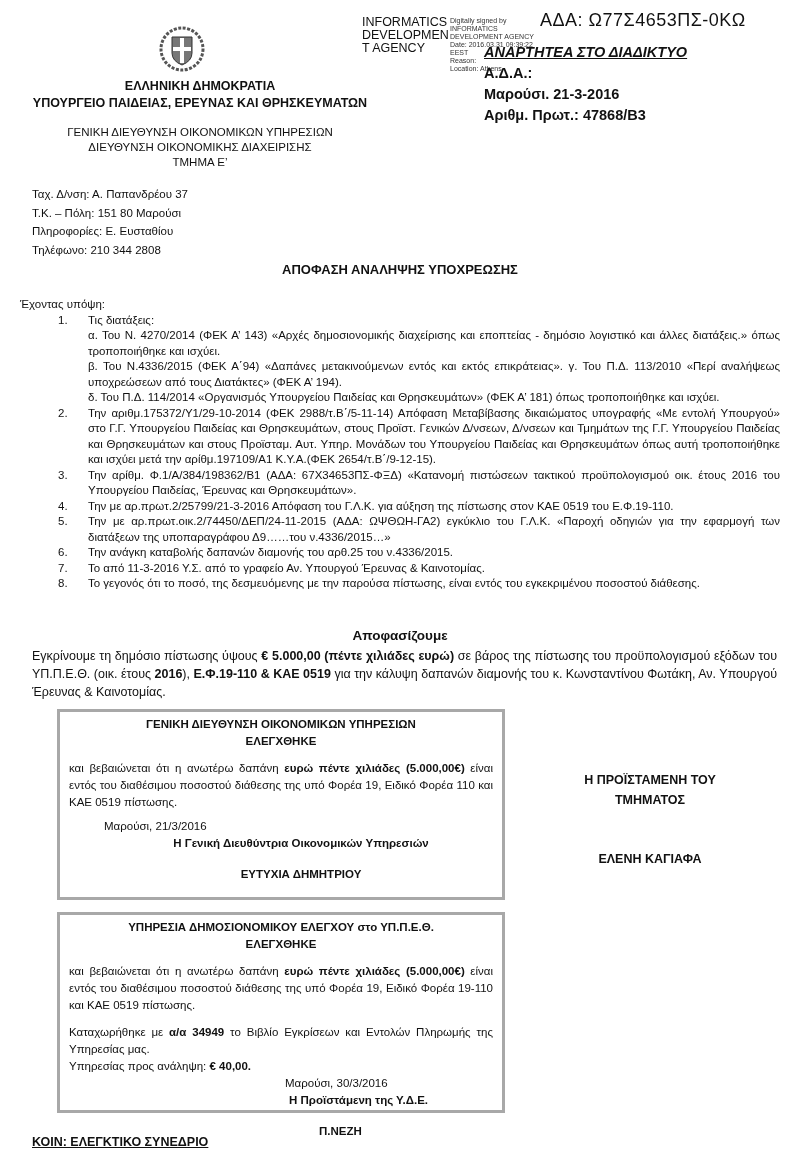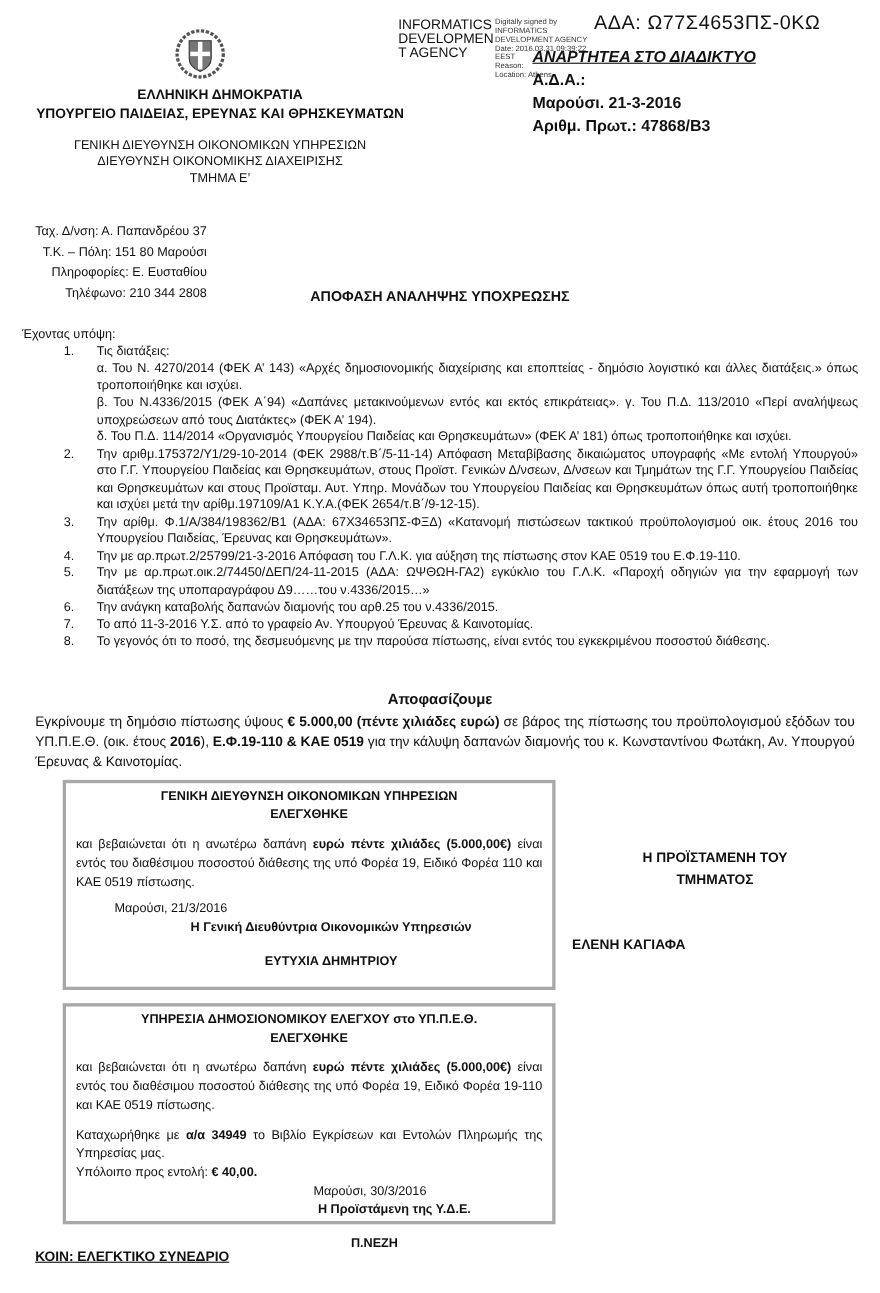--- a/index.html
+++ b/index.html
@@ -9,37 +9,37 @@
   .ada-top { left:540px; top:10px; font-size:18px; letter-spacing:0.5px; }
   .sig-agency { left:362px; top:16px; font-size:12.5px; line-height:13px; }
   .sig-agency div { white-space:nowrap; }
   .sig-details { left:450px; top:17px; font-size:7px; line-height:8px; color:#333; }
   .sig-details div { white-space:nowrap; }
   .right-head { left:484px; top:42px; font-weight:bold; font-size:14.5px; line-height:21px; }
   .right-head .u { text-decoration:underline;font-style:italic; }
   .emblem { left:158px; top:25px; width:48px; height:48px; }
   .ministry { left:0; width:400px; top:78px; text-align:center; font-weight:bold; font-size:12.5px; line-height:17px; }
   .dept { left:0; width:400px; top:125px; text-align:center; font-size:11.5px; line-height:15px; }
-  .addr { left:32px; top:202px; font-size:11.5px; line-height:18.5px;text-align:right; }
+  .addr { left:32px; top:185px; font-size:11.5px; line-height:18.5px; }
   .title { left:0; width:800px; top:262px; text-align:center; font-weight:bold; font-size:13px; }
   .body { left:20px; width:760px; top:297px; font-size:11.5px; line-height:15.5px; }
   .body p { margin:0; }
   .li { position:relative; padding-left:68px; text-align:justify; }
   .li .n { position:absolute; left:38px; top:0; }
   .sub { padding-left:68px; text-align:justify; }
   .decide-title { left:0; width:800px; top:628px; text-align:center; font-weight:bold; font-size:13.5px; }
   .decide { left:32px; width:745px; top:647px; font-size:12.5px; line-height:18px; text-align:justify; }
   .box { left:57px; width:442px; border:3px solid #a8a8a8; background:#fff; font-size:11.5px; line-height:17px; }
   .box1 { top:709px; height:185px; }
   .box2 { top:912px; height:195px; }
   .box .inner { padding:4px 9px; }
   .c { text-align:center; font-weight:bold; }
   .j { text-align:justify;margin-top:10px; }
   .sidehead { left:520px; width:260px; top:770px; text-align:center; font-weight:bold; font-size:12.5px; line-height:20px; }
-  .sidename { left:520px; width:260px; top:852px; text-align:left; font-weight:bold; font-size:12.5px; }
+  .sidename { left:520px; width:260px; top:852px; text-align:center; font-weight:bold; font-size:12.5px; }
   .koin { left:32px; top:1135px; font-weight:bold; font-size:12.5px; text-decoration:underline; }
   b { font-weight:bold; }
 </style>
 </head>
 <body>
 
 <div class="abs ada-top">ΑΔΑ: Ω77Σ4653ΠΣ-0ΚΩ</div>
 
 <div class="abs sig-agency">
   <div>INFORMATICS</div>
@@ -119,21 +119,21 @@
     <div class="abs" style="left:0;width:100%;top:154px;text-align:center;font-weight:bold;padding-left:40px;box-sizing:border-box;">ΕΥΤΥΧΙΑ ΔΗΜΗΤΡΙΟΥ</div>
   </div>
 </div>
 
 <div class="abs box box2">
   <div class="inner">
     <div class="c">ΥΠΗΡΕΣΙΑ ΔΗΜΟΣΙΟΝΟΜΙΚΟΥ ΕΛΕΓΧΟΥ στο ΥΠ.Π.Ε.Θ.</div>
     <div class="c">ΕΛΕΓΧΘΗΚΕ</div>
     <div class="j"><span>και βεβαιώνεται ότι η ανωτέρω δαπάνη </span><b>ευρώ πέντε χιλιάδες (5.000,00€)</b><span> είναι εντός του διαθέσιμου ποσοστού διάθεσης της υπό Φορέα 19, Ειδικό Φορέα 19-110 και ΚΑΕ 0519 πίστωσης.</span></div>
     <div class="j"><span>Καταχωρήθηκε με </span><b>α/α 34949</b><span> το Βιβλίο Εγκρίσεων και Εντολών Πληρωμής της Υπηρεσίας μας.</span></div>
-    <div><span>Υπόλοιπο προς εντολή:  </span><b>€ 40,00.</b></div>
+    <div><span>Υπηρεσίας προς ανάληψη:  </span><b>€ 40,00.</b></div>
     <div style="padding-left:216px;">Μαρούσι,  30/3/2016</div>
     <div style="padding-left:220px;font-weight:bold;">Η Προϊστάμενη της Υ.Δ.Ε.</div>
     <div style="padding-left:250px;font-weight:bold;margin-top:14px;">Π.ΝΕΖΗ</div>
   </div>
 </div>
 
 <div class="abs sidehead">
   <div>Η ΠΡΟΪΣΤΑΜΕΝΗ ΤΟΥ</div>
   <div>ΤΜΗΜΑΤΟΣ</div>
 </div>

